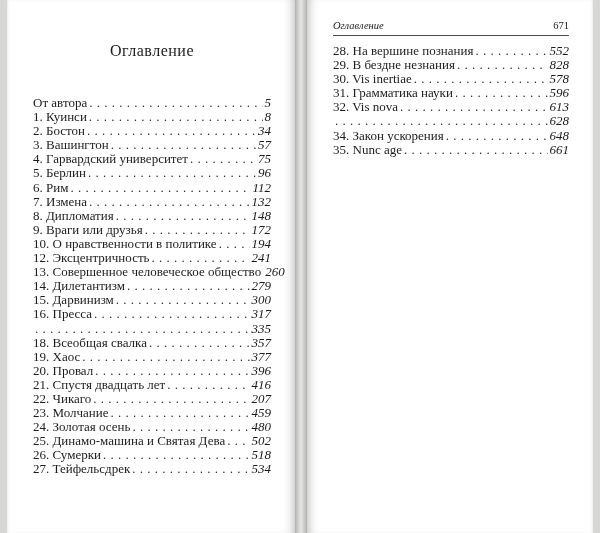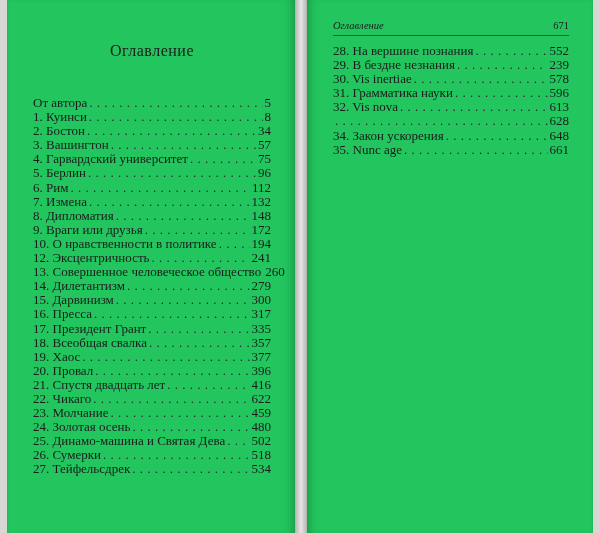--- a/index.html
+++ b/index.html
@@ -11,21 +11,21 @@
     position: relative;
     width: 600px;
     height: 533px;
     background: #d7d7d5;
     display: flex;
     font-family: "Liberation Serif", "DejaVu Serif", serif;
     color: #1c1c1c;
     overflow: hidden;
   }
   .page {
-    background: #22c55e;
+    background: #ffffff;
     height: 533px;
     box-sizing: border-box;
     position: relative;
   }
   .page.left {
     margin-left: 7px;
     width: 289px;
     box-shadow: inset -9px 0 12px -9px rgba(0,0,0,0.35), inset 2px 0 3px -2px rgba(0,0,0,0.15);
     border-right: 1px solid #b5b5b2;
     padding: 42px 24px 0 26px;
@@ -80,20 +80,21 @@
     margin: 0 2px;
     color: #2a2a2a;
   }
   .entry .dots::after {
     content: ". . . . . . . . . . . . . . . . . . . . . . . . . . . . . . . . . . . . . . . . . . . . . . . . . . . . . . . . . . . . . . . . . . . . . . . . . . . . . . . .";
     letter-spacing: 0.5px;
   }
   .entry .p {
     flex: 0 0 auto;
     text-align: left;
+    font-style: italic;
   }
 </style>
 </head>
 <body>
 
 <div class="book">
 
   <div class="page left">
     <h1 class="toc-heading">Оглавление</h1>
     <div class="toc">
@@ -189,21 +190,20 @@
           <span class="p">300</span>
         </div>
 
         <div class="entry">
           <span class="t">16. Пресса</span>
           <span class="dots"></span>
           <span class="p">317</span>
         </div>
 
         <div class="entry">
-          <span class="t">17. Президент Грант</span>
           <span class="dots"></span>
           <span class="p">335</span>
         </div>
 
         <div class="entry">
           <span class="t">18. Всеобщая свалка</span>
           <span class="dots"></span>
           <span class="p">357</span>
         </div>
 
@@ -221,21 +221,21 @@
 
         <div class="entry">
           <span class="t">21. Спустя двадцать лет</span>
           <span class="dots"></span>
           <span class="p">416</span>
         </div>
 
         <div class="entry">
           <span class="t">22. Чикаго</span>
           <span class="dots"></span>
-          <span class="p">622</span>
+          <span class="p">207</span>
         </div>
 
         <div class="entry">
           <span class="t">23. Молчание</span>
           <span class="dots"></span>
           <span class="p">459</span>
         </div>
 
         <div class="entry">
           <span class="t">24. Золотая осень</span>
@@ -274,21 +274,21 @@
 
         <div class="entry">
           <span class="t">28. На вершине познания</span>
           <span class="dots"></span>
           <span class="p">552</span>
         </div>
 
         <div class="entry">
           <span class="t">29. В бездне незнания</span>
           <span class="dots"></span>
-          <span class="p">239</span>
+          <span class="p">828</span>
         </div>
 
         <div class="entry">
           <span class="t">30. Vis inertiae</span>
           <span class="dots"></span>
           <span class="p">578</span>
         </div>
 
         <div class="entry">
           <span class="t">31. Грамматика науки</span>

